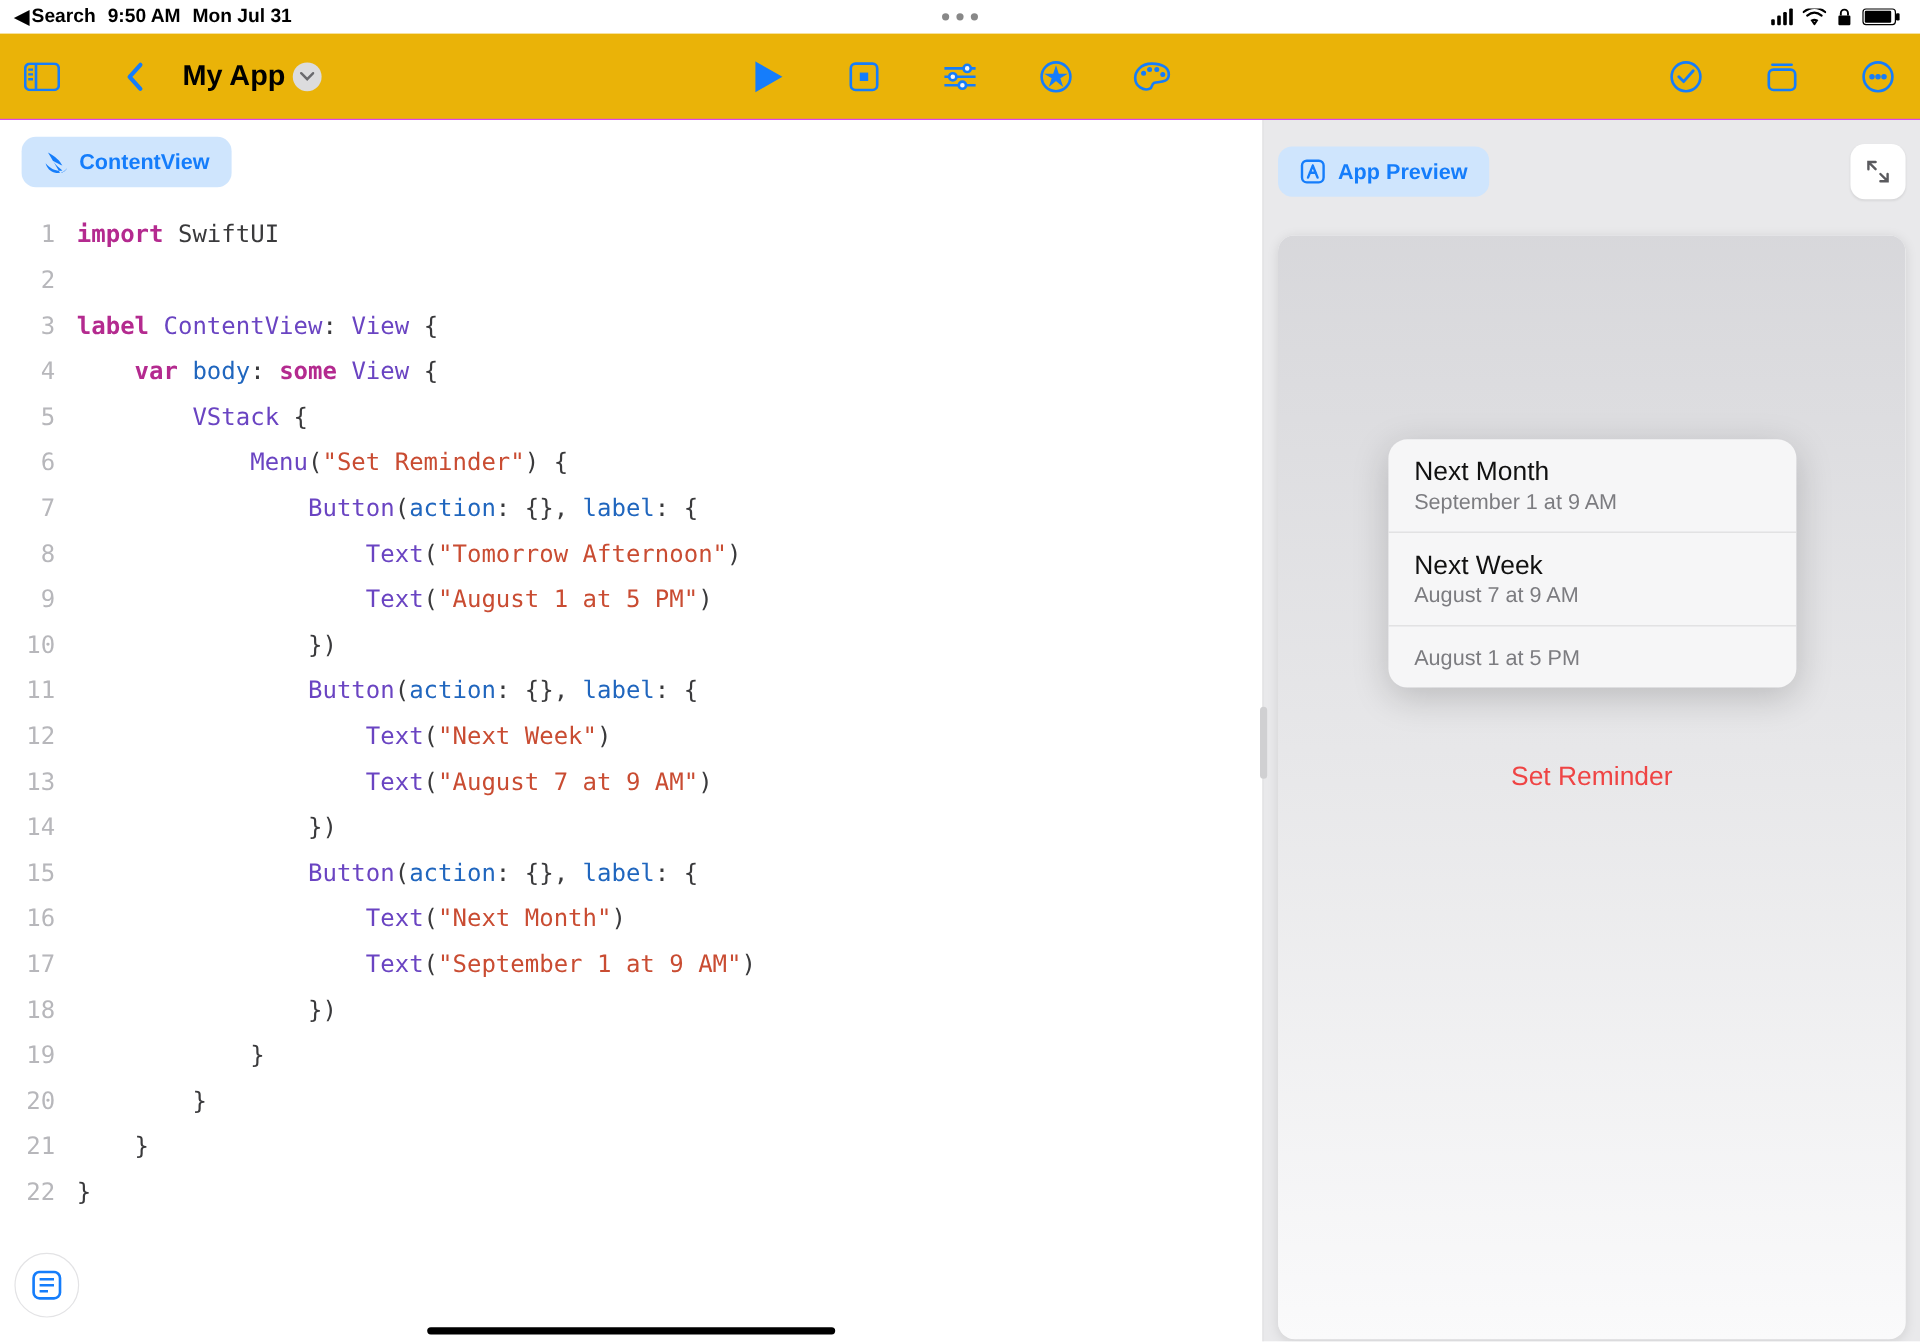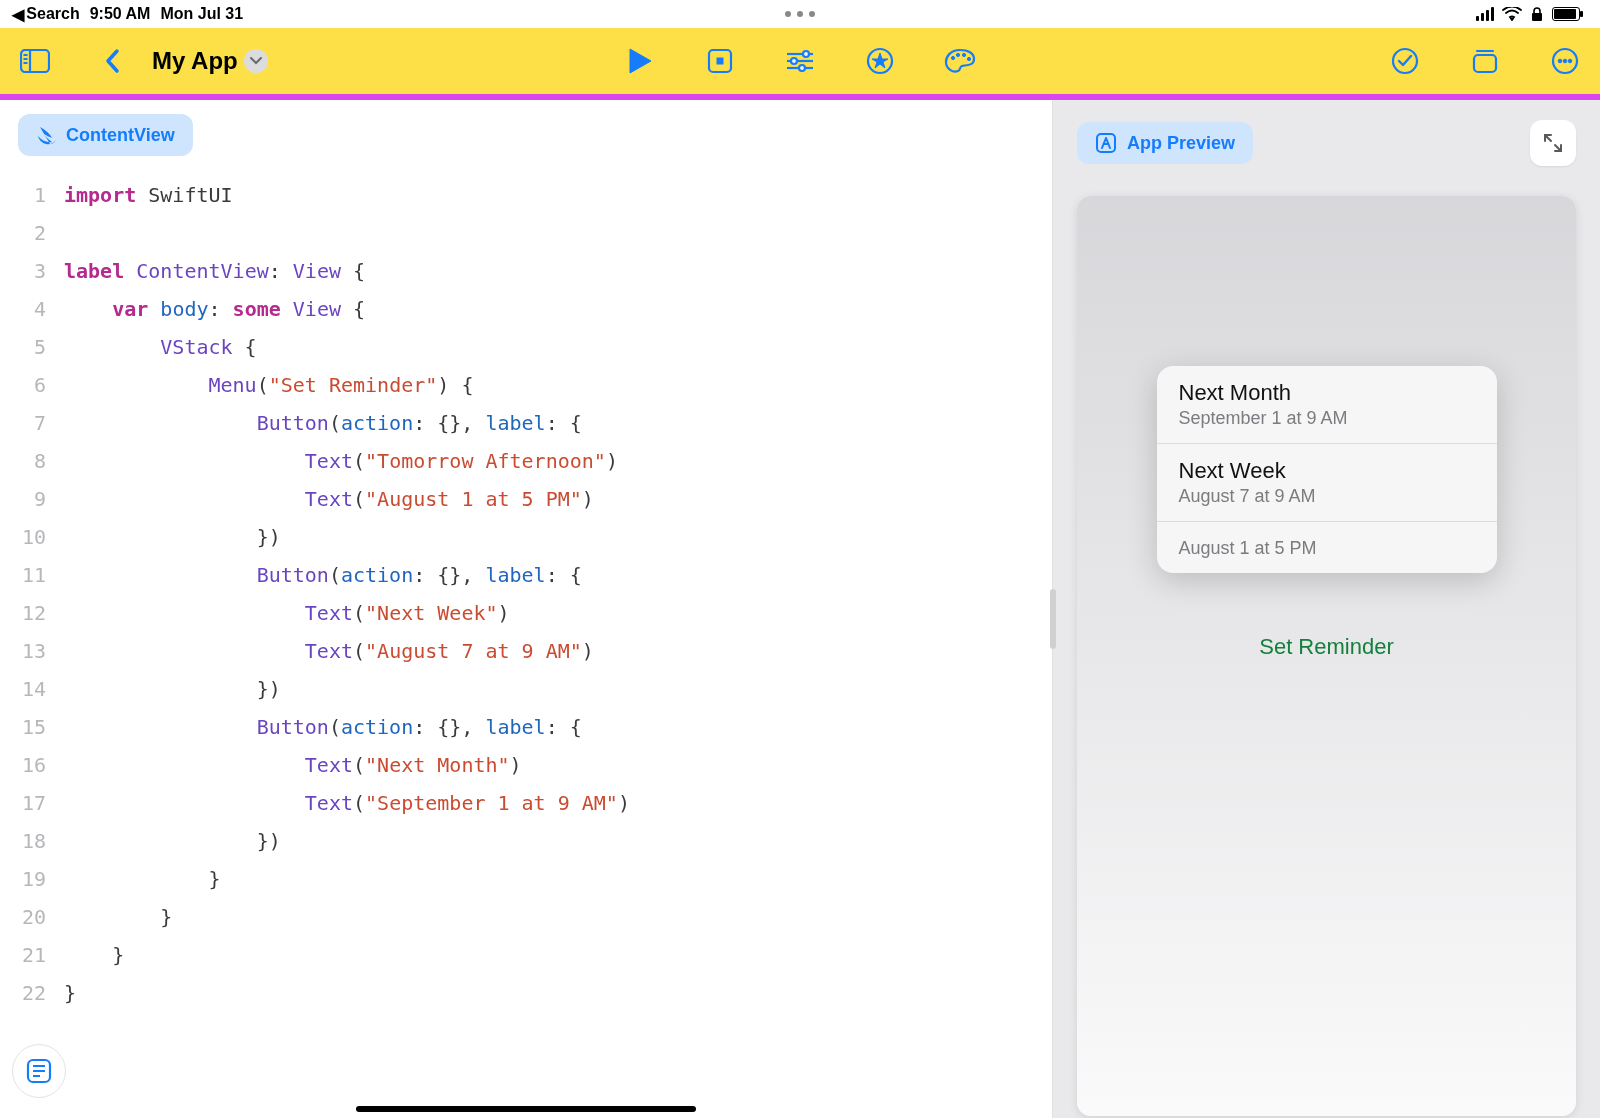--- a/index.html
+++ b/index.html
@@ -5,21 +5,21 @@
   * { box-sizing: border-box; margin: 0; padding: 0; }
   html, body { width: 1600px; height: 1118px; overflow: hidden; font-family: -apple-system, "SF Pro Text", "Helvetica Neue", Arial, sans-serif; background:#fff; color:#000; }
   
   .status-bar { height: 28px; display:flex; align-items:center; padding:0 20px 0 12px; font-size:16px; font-weight:600; }
   .status-left { display:flex; align-items:center; gap:10px; }
   .status-right { margin-left:auto; display:flex; align-items:center; gap:8px; }
   .sb-back { display:flex; align-items:center; gap:2px;}
   .status-center { position:absolute; left:50%; transform:translateX(-50%); display:flex; gap:6px;}
   .dot3 { width:6px; height:6px; border-radius:50%; background:#888; }
   
-  .toolbar { height: 72px; background:#fde047; border-bottom:6px solid #d946ef; display:flex; align-items:center; padding:0 18px; position:relative;}
+  .toolbar { height: 72px; background:#eab308; border-bottom:1px solid #d946ef; display:flex; align-items:center; padding:0 18px; position:relative;}
   .tb-left { display:flex; align-items:center; gap:14px; }
   .tb-title-wrap { display:flex; align-items:center; gap:6px; margin-left:8px;}
   .tb-title { font-size:24px; font-weight:700; }
   .chev-circle { width:24px; height:24px; border-radius:50%; background:#dcdcde; display:flex; align-items:center; justify-content:center; font-size:13px; color:#666;}
   .tb-center { position:absolute; left:50%; transform:translateX(-50%); display:flex; align-items:center; gap:46px;}
   .tb-right { margin-left:auto; display:flex; align-items:center; gap:46px;}
   .icon-btn { width:34px; height:34px; display:flex; align-items:center; justify-content:center; color:#157dfb; cursor:pointer;}
   .icon-btn svg { stroke:#157dfb; }
   
   .main { display:flex; height:calc(1118px - 28px - 72px); }
@@ -32,33 +32,33 @@
   .tk-kw { color:#b42a8f; font-weight:600;margin-top:10px;}
   .tk-type { color:#6a44c2;}
   .tk-id { color:#2066be;}
   .tk-str { color:#c94c32;}
   .tk-plain { color:#3a3a3c;}
   
   .doc-btn { position:absolute; left:12px; bottom:20px; width:54px; height:54px; border-radius:50%; background:#fff; border:1px solid #e3e3e5; display:flex; align-items:center; justify-content:center; color:#157dfb;}
   
   .home-ind { position:absolute; left:50%; transform:translateX(-50%); bottom:6px; width:340px; height:6px; border-radius:3px; background:#000;}
   
-  .preview-pane { flex:1; background:#e9e9eb; padding:20px 24px; position:relative; border-left:1px solid #e1e1e3;}
+  .preview-pane { flex:1; background:#e9e9eb; padding:20px 12px; position:relative; border-left:1px solid #e1e1e3;}
   .resize-nub { position:absolute; left:-3px; top:48%; width:6px; height:60px; border-radius:3px; background:#d0d0d2;}
   .preview-header { display:flex; align-items:center; }
   .preview-badge { display:inline-flex; align-items:center; gap:10px; background:#cfe5fd; color:#157dfb; font-weight:600; padding:10px 18px; border-radius:12px; font-size:18px;}
   .expand-btn { margin-left:auto; width:46px; height:46px; border-radius:12px; background:#fff; display:flex; align-items:center; justify-content:center; box-shadow:0 1px 2px rgba(0,0,0,0.08);}
   .device-canvas { margin-top:30px; background:#fff; border-radius:14px; box-shadow:0 2px 10px rgba(0,0,0,0.10); height:920px; position:relative; overflow:hidden;}
   .dim-overlay { position:absolute; inset:0; background:linear-gradient(to bottom, rgba(210,210,214,0.88), rgba(230,230,232,0.78) 60%, rgba(245,245,247,0.5) 100%);}
   .menu-popover { position:absolute; top:170px; left:50%; transform:translateX(-50%); width:340px; background:#f6f6f7; border-radius:16px; box-shadow:0 8px 30px rgba(0,0,0,0.18); overflow:hidden;}
   .menu-item { padding:14px 22px; border-bottom:1px solid #dcdcde; cursor:pointer; text-align:left;}
   .menu-item:last-child { border-bottom:none;}
   .menu-item .mi-title { font-size:22px; color:#111;}
   .menu-item .mi-sub { font-size:18px; color:#7c7c80; margin-top:2px;}
-  .set-reminder-lbl { position:absolute; top:438px; left:0; right:0; text-align:center; font-size:22px; color:#15803d; }
+  .set-reminder-lbl { position:absolute; top:438px; left:0; right:0; text-align:center; font-size:22px; color:#ef4444; }
   
   .cell-bars { display:flex; align-items:flex-end; gap:2px; height:14px;}
   .cell-bars span { width:3px; background:#000; border-radius:1px;}
   .cell-bars span:nth-child(1){height:5px;} .cell-bars span:nth-child(2){height:8px;} .cell-bars span:nth-child(3){height:11px;} .cell-bars span:nth-child(4){height:14px;}
   .batt { width:28px; height:14px; border:1.5px solid #000; border-radius:3px; position:relative;}
   .batt::after { content:""; position:absolute; right:-4px; top:3px; width:3px; height:6px; background:#000; border-radius:1px;}
   .batt i { position:absolute; left:1px; top:1px; bottom:1px; width:85%; background:#000; border-radius:1px;}
 </style>
 </head>
 <body>

